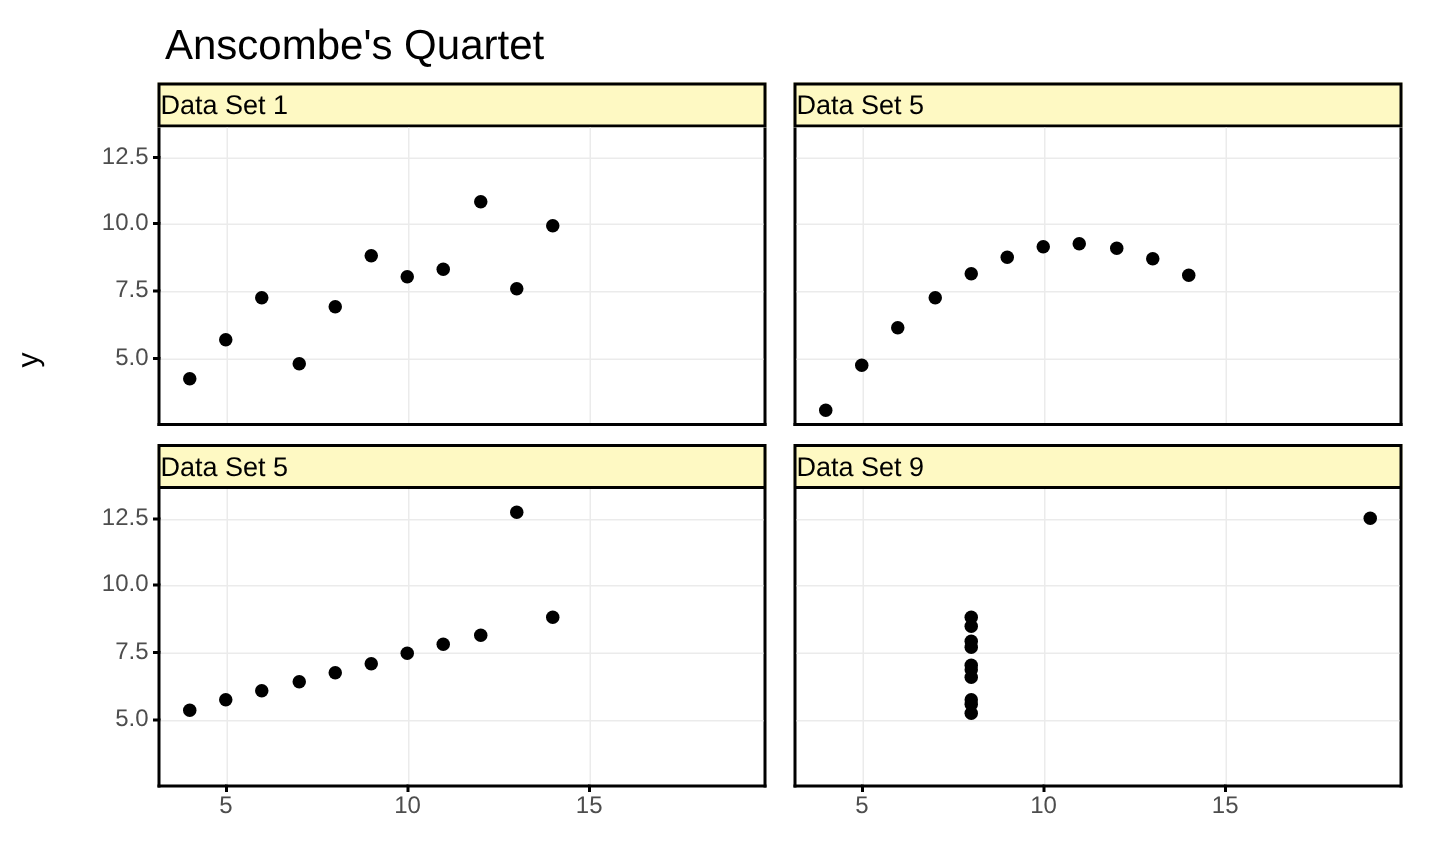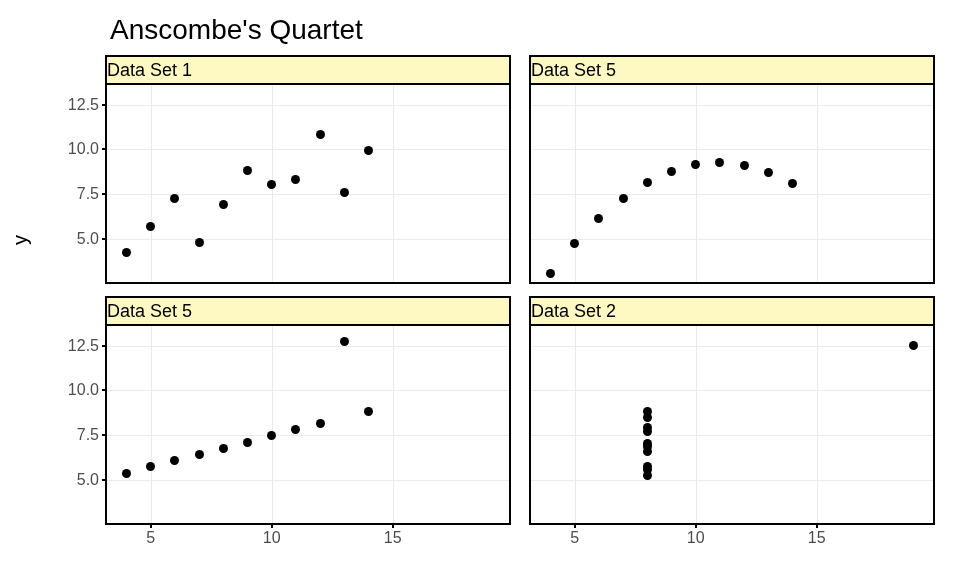--- a/index.html
+++ b/index.html
@@ -221,21 +221,21 @@
             <div class="point" style="left: 65.0602%; top: 43.2727%;"></div>
             <div class="point" style="left: 16.8675%; top: 68.3636%;"></div>
             <div class="point" style="left: 4.81928%; top: 74.6364%;"></div>
             <div class="point" style="left: 53.012%; top: 49.5455%;"></div>
             <div class="point" style="left: 22.8916%; top: 65.2727%;"></div>
             <div class="point" style="left: 10.8434%; top: 71.5455%;"></div>
           </div>
         </div>
       </div>
       <div class="facet">
-        <div class="strip">Data Set 2</div>
+        <div class="strip">Data Set 9</div>
         <div class="panel-wrap">
           <div class="panel">
             <div class="hgrid" style="top: 78.1818%;"></div>
             <div class="hgrid" style="top: 55.4545%;"></div>
             <div class="hgrid" style="top: 32.7273%;"></div>
             <div class="hgrid" style="top: 10%;"></div>
             <div class="vgrid" style="left: 10.8434%;"></div>
             <div class="vgrid" style="left: 40.9639%;"></div>
             <div class="vgrid" style="left: 71.0843%;"></div>
             <div class="xtick-mark" style="left: 10.8434%;"></div>

